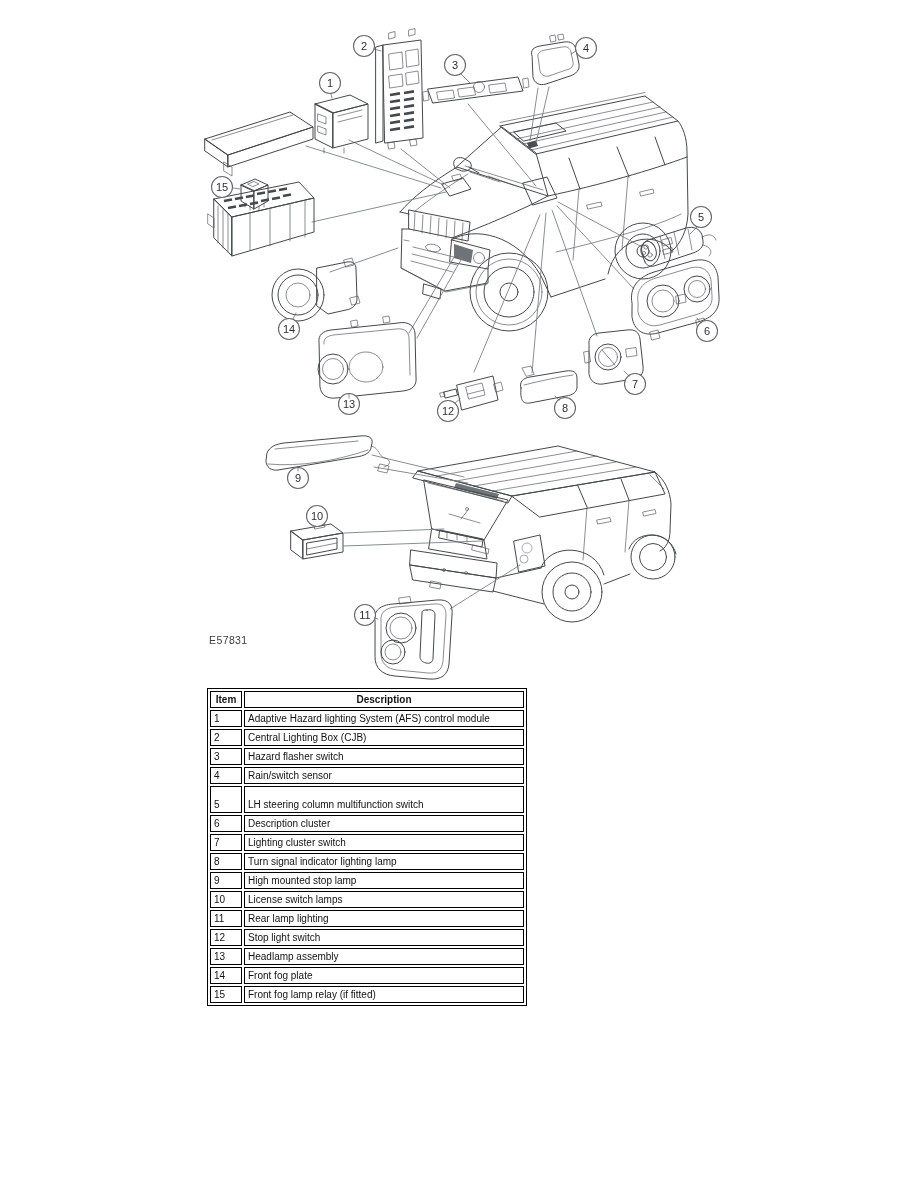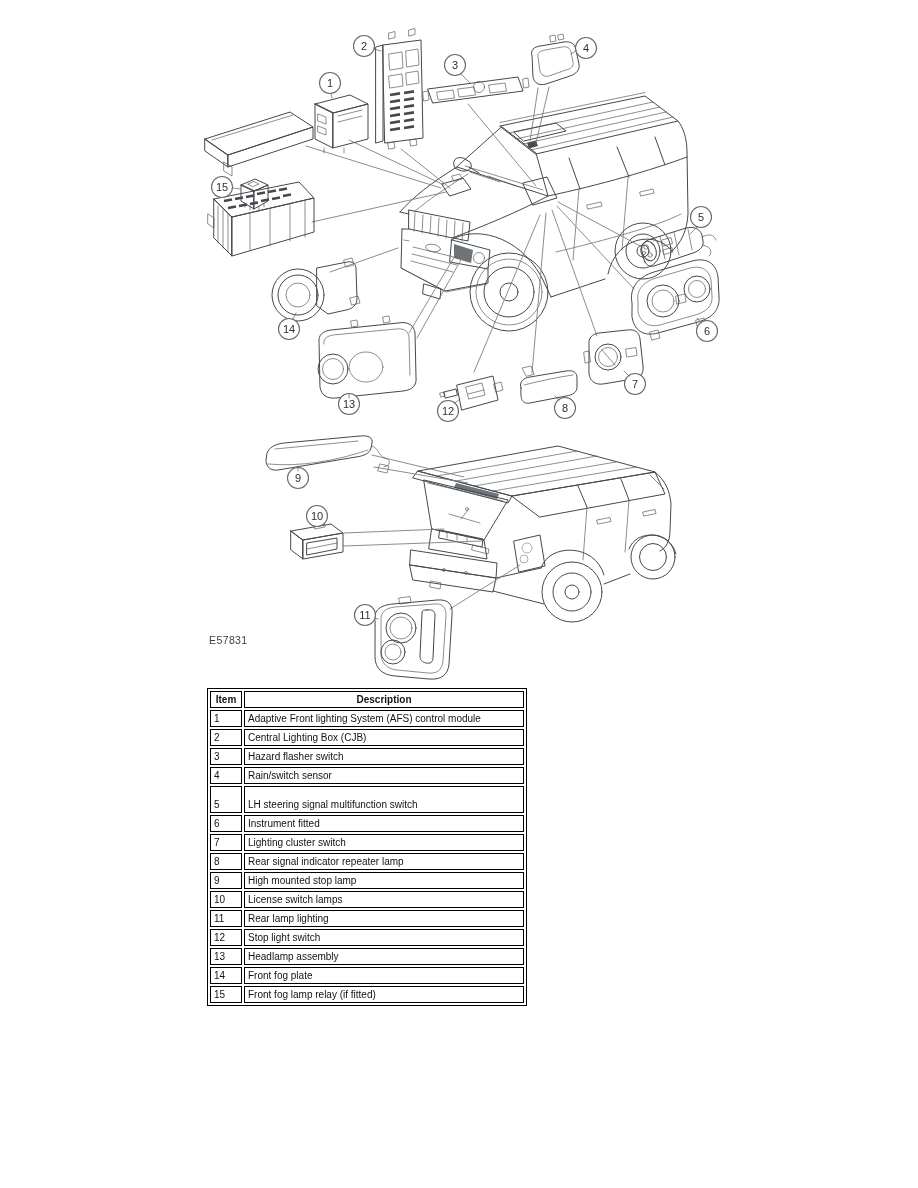--- a/index.html
+++ b/index.html
@@ -380,49 +380,49 @@
   <table class="parts">
     <thead>
       <tr>
         <th class="col-item">Item</th>
         <th class="col-desc">Description</th>
       </tr>
     </thead>
     <tbody>
         <tr>
           <td class="col-item">1</td>
-          <td class="col-desc">Adaptive Front lighting System (AFS) control module</td>
+          <td class="col-desc">Adaptive Hazard lighting System (AFS) control module</td>
         </tr>
         <tr>
           <td class="col-item">2</td>
           <td class="col-desc">Central Lighting Box (CJB)</td>
         </tr>
         <tr>
           <td class="col-item">3</td>
           <td class="col-desc">Hazard flasher switch</td>
         </tr>
         <tr>
           <td class="col-item">4</td>
           <td class="col-desc">Rain/switch sensor</td>
         </tr>
         <tr>
           <td class="col-item">5</td>
-          <td class="col-desc">LH steering signal multifunction switch</td>
+          <td class="col-desc">LH steering column multifunction switch</td>
         </tr>
         <tr>
           <td class="col-item">6</td>
-          <td class="col-desc">Instrument fitted</td>
+          <td class="col-desc">Description cluster</td>
         </tr>
         <tr>
           <td class="col-item">7</td>
           <td class="col-desc">Lighting cluster switch</td>
         </tr>
         <tr>
           <td class="col-item">8</td>
-          <td class="col-desc">Rear signal indicator repeater lamp</td>
+          <td class="col-desc">Turn signal indicator lighting lamp</td>
         </tr>
         <tr>
           <td class="col-item">9</td>
           <td class="col-desc">High mounted stop lamp</td>
         </tr>
         <tr>
           <td class="col-item">10</td>
           <td class="col-desc">License switch lamps</td>
         </tr>
         <tr>

